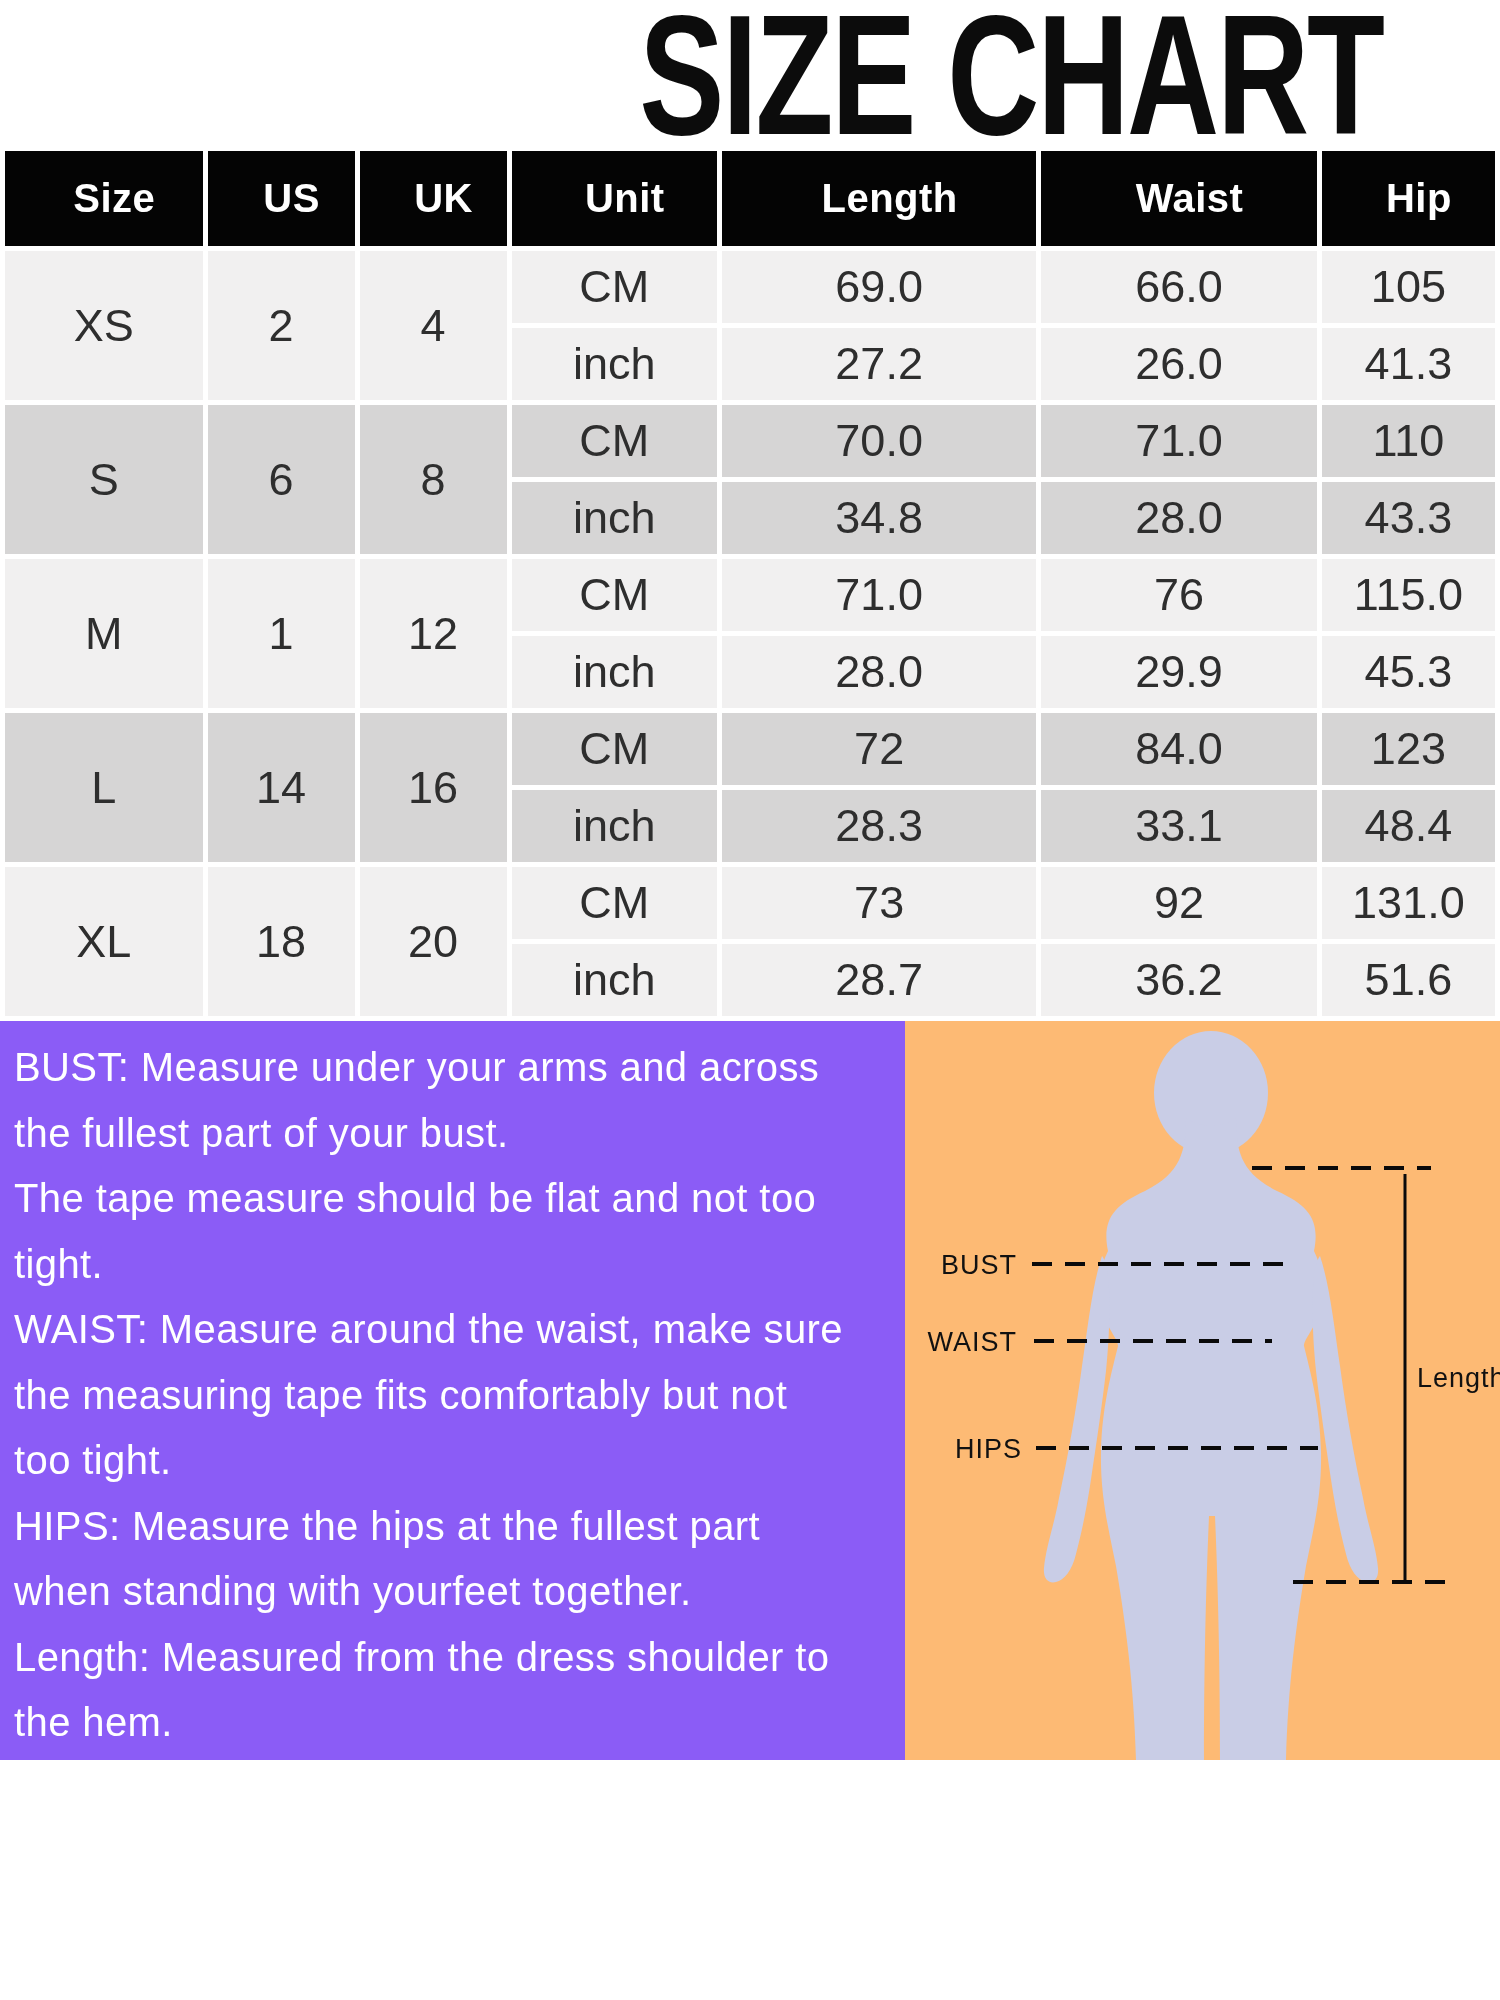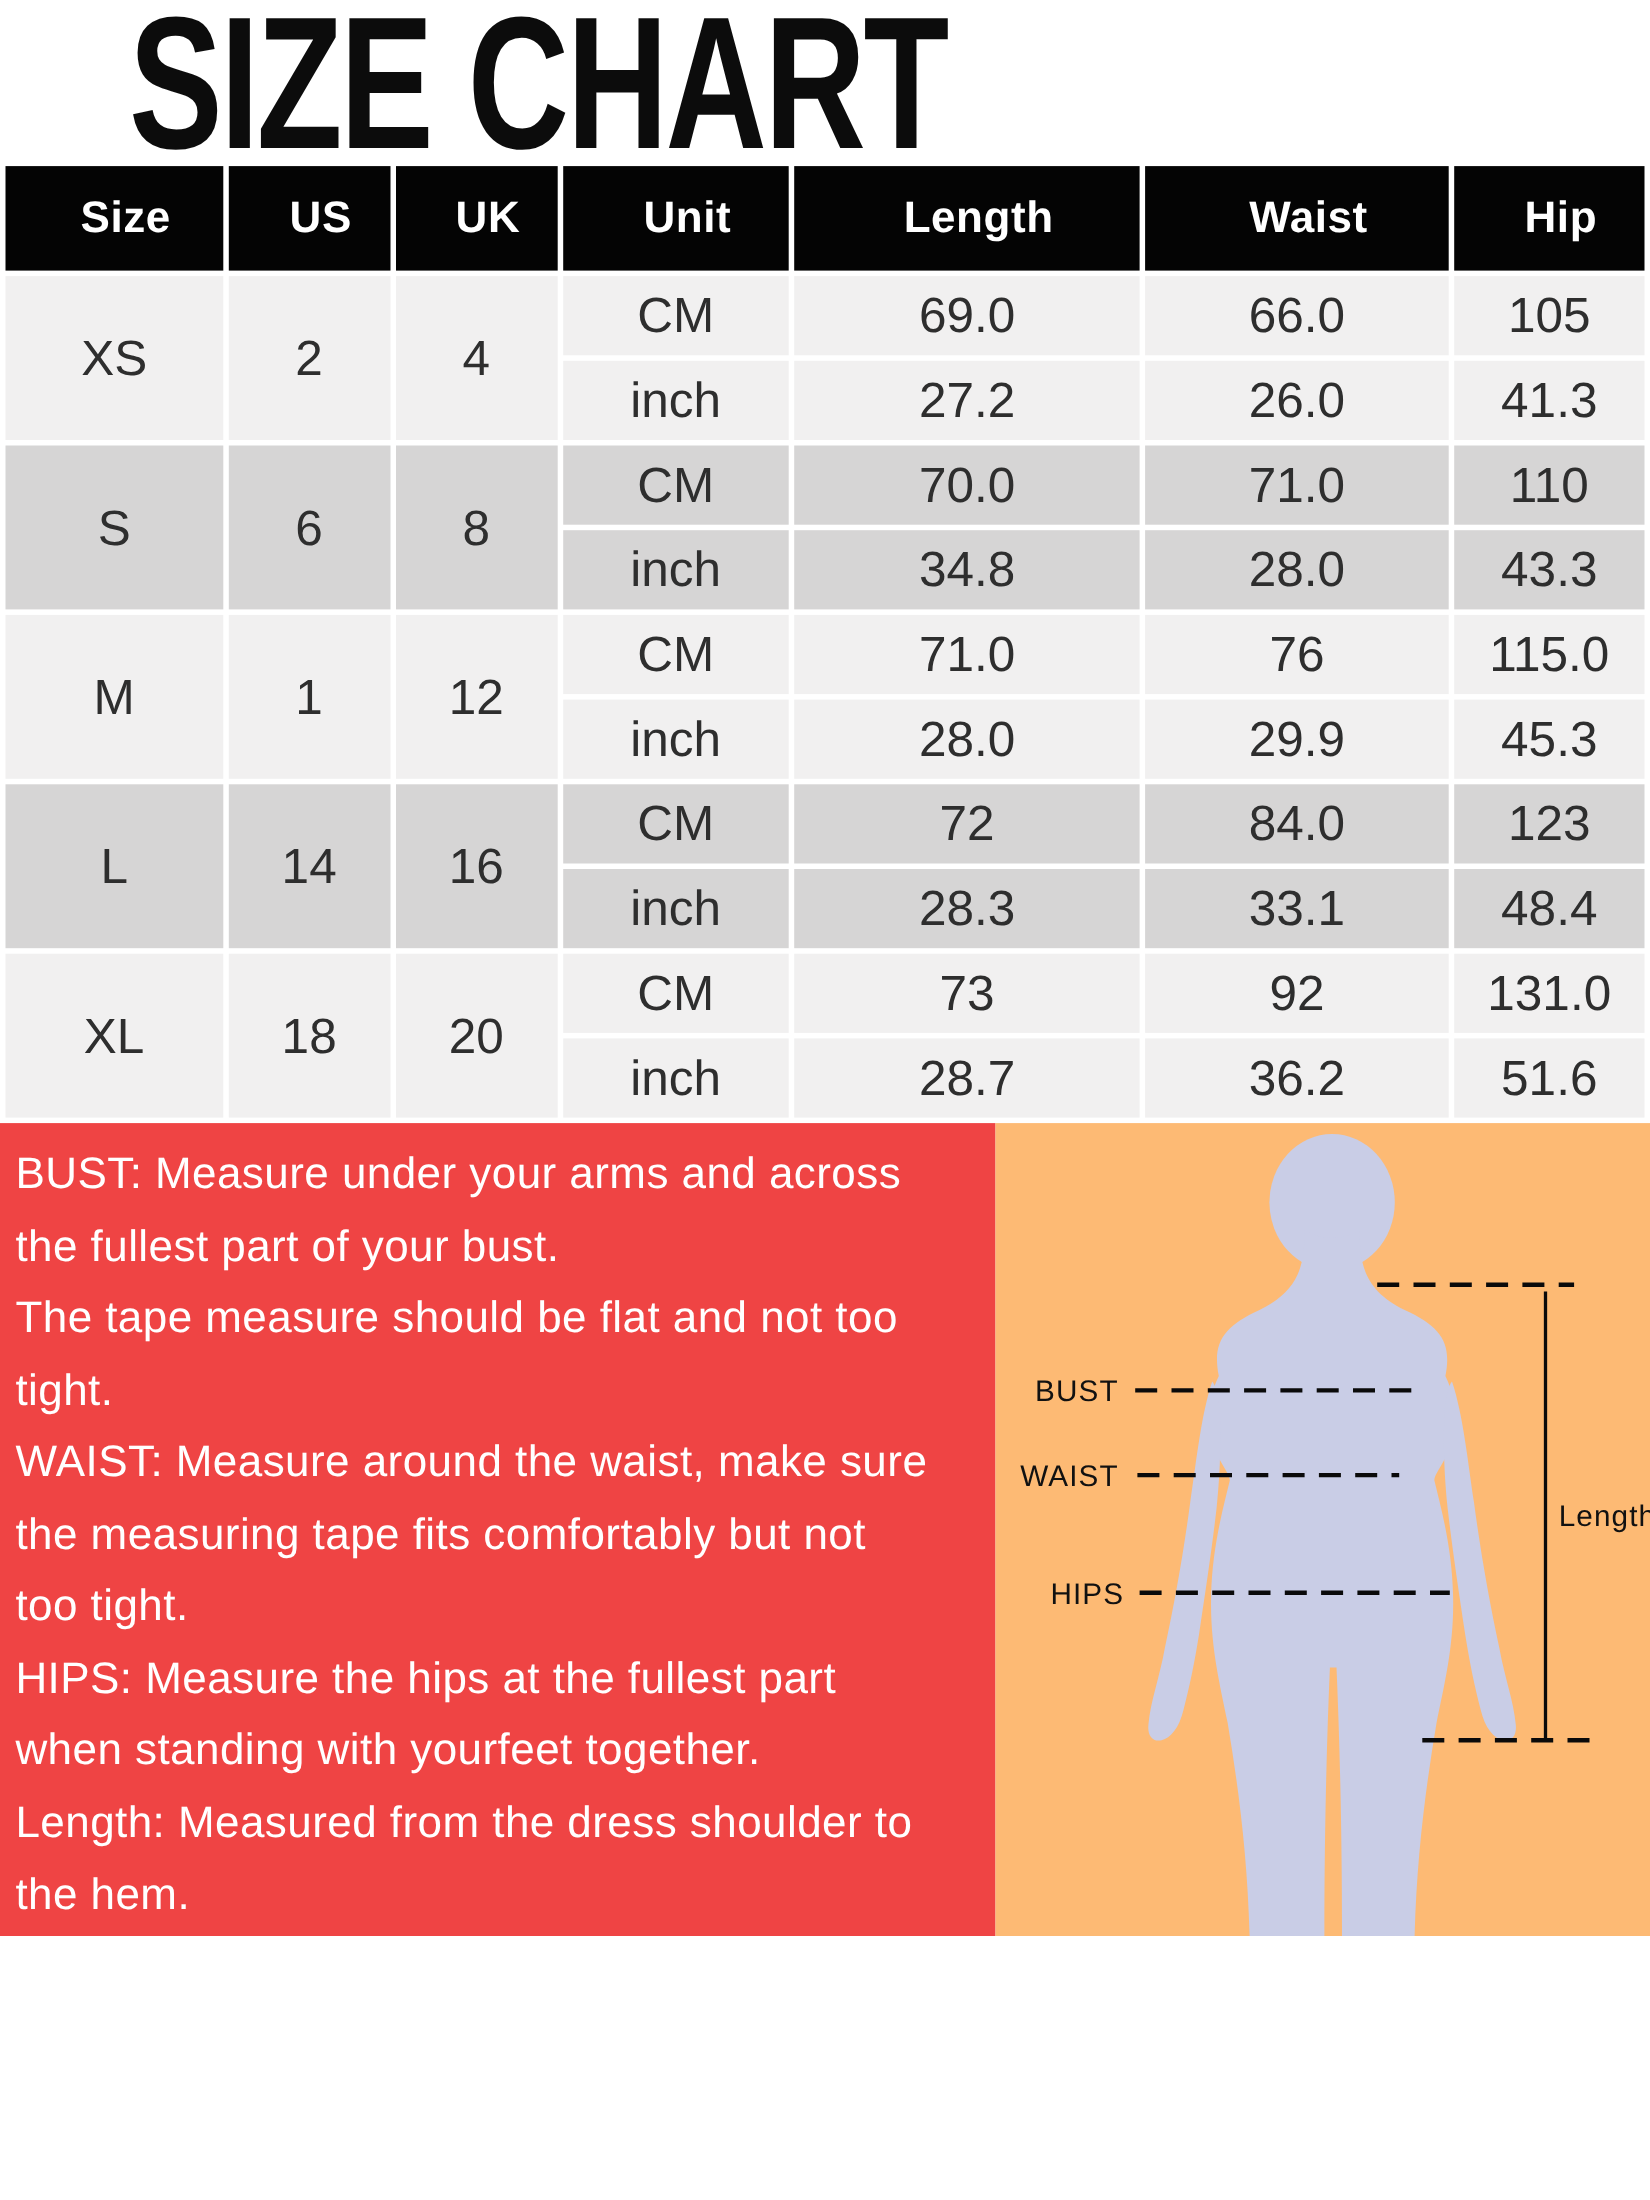--- a/index.html
+++ b/index.html
@@ -1,33 +1,33 @@
 <!DOCTYPE html>
 <html><head>
 <meta charset="utf-8">
 <style>
   html,body{margin:0;padding:0;background:#fff;}
   body{width:1500px;height:2000px;overflow:hidden;font-family:"Liberation Sans","DejaVu Sans",sans-serif;position:relative;}
 
   
-  .title-wrap{height:146px;display:flex;align-items:center;justify-content:flex-start;overflow:visible;}
+  .title-wrap{height:146px;display:flex;align-items:center;justify-content:flex-end;overflow:visible;}
   .title{font-size:168px;line-height:140px;font-weight:700;color:#0c0c0c;letter-spacing:-3px;
          transform:scale(0.76,1.02);transform-origin:center center;white-space:nowrap;padding-top:4px;}
 
   
   table.size-chart{width:1500px;table-layout:fixed;border-collapse:separate;border-spacing:5px;}
   table.size-chart th,table.size-chart td{padding:0;text-align:center;vertical-align:middle;overflow:hidden;}
   table.size-chart th{background:#040404;color:#ffffff;font-weight:700;font-size:40px;height:95px;letter-spacing:0.5px;padding-left:21px;}
   table.size-chart td{font-size:45px;color:#2e2e2e;height:72px;font-weight:400;}
   tbody.light td{background:#f1f0f0;}
   tbody.dark td{background:#d6d5d5;}
 
   
   .bottom{display:flex;height:739px;width:1500px;}
-  .instructions{width:905px;background:#ef4444;color:#ffffff;box-sizing:border-box;padding:14px 10px 0 14px;}
+  .instructions{width:905px;background:#8b5cf6;color:#ffffff;box-sizing:border-box;padding:14px 10px 0 14px;}
   .instructions .line{font-size:40px;line-height:65.5px;letter-spacing:0.4px;white-space:nowrap;font-weight:400;}
   .figure-panel{flex:1;position:relative;background:#fdba74;}
   .figure-panel svg{position:absolute;left:0;top:0;width:100%;height:100%;}
   .diag-label{font-family:"Liberation Sans","DejaVu Sans",sans-serif;font-size:27px;fill:#111;letter-spacing:1px;}
 </style>
 </head>
 <body>
 
 <div class="title-wrap">
   <div class="title">SIZE CHART</div>

